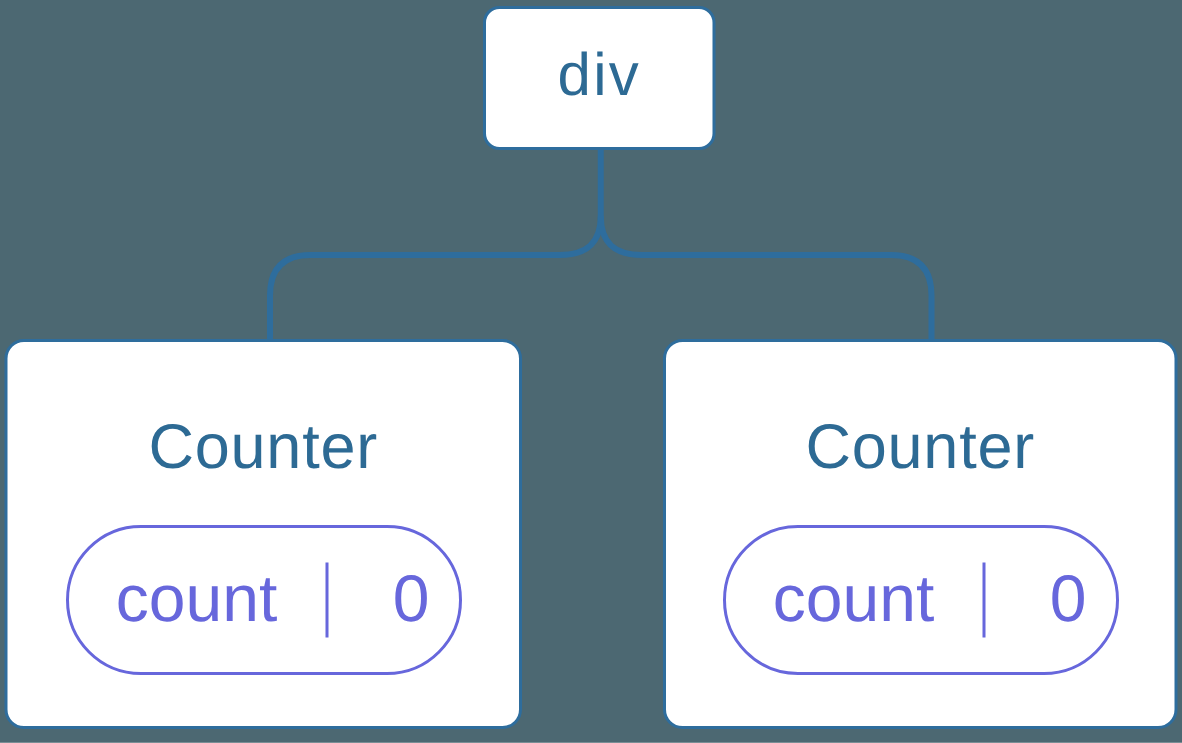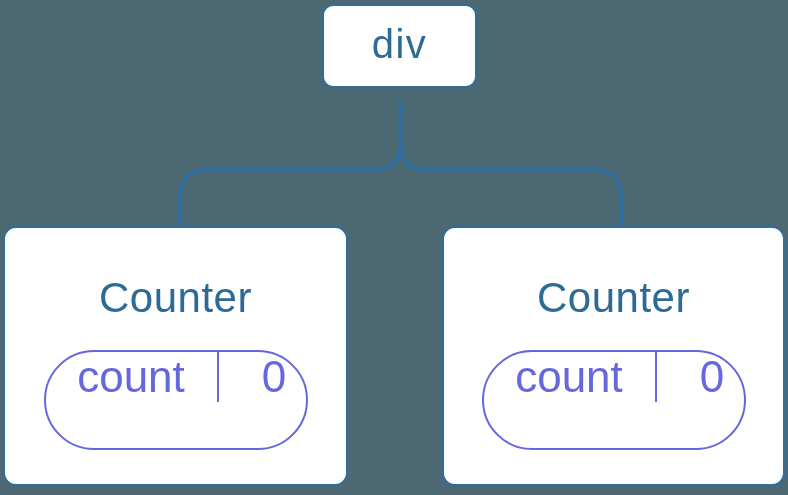--- a/index.html
+++ b/index.html
@@ -30,21 +30,21 @@
   .node {
     position: absolute;
     background: var(--box-bg, #FFFFFF);
     border: 2.5px solid var(--blue, #2E6D9D);
     box-sizing: border-box;
   }
   .node.root {
     left: 322px;
     top: 4px;
     width: 155px;
-    height: 84px;
+    height: 96px;
     border-radius: 11px;
     display: flex;
     align-items: center;
     justify-content: center;
   }
   .root-label {
     font-size: 40px;
     letter-spacing: 1.5px;
     font-weight: 500;
     color: var(--text-blue, #2D6A94);
@@ -73,21 +73,21 @@
     position: absolute;
     top: 122px;
     left: 50%;
     margin-left: -132px;
     width: 264px;
     height: 100px;
     border: 2px solid var(--purple, #6767DC);
     border-radius: 52px;
     box-sizing: border-box;
     display: flex;
-    align-items: flex-start;
+    align-items: center;
     gap: 24px;
   }
   .pill-key {
     width: 171px;
     display: flex;
     align-items: center;
     justify-content: center;
     font-size: 44px;
     color: var(--purple, #6767DC);
     border-right: 2px solid var(--purple, #6767DC);

